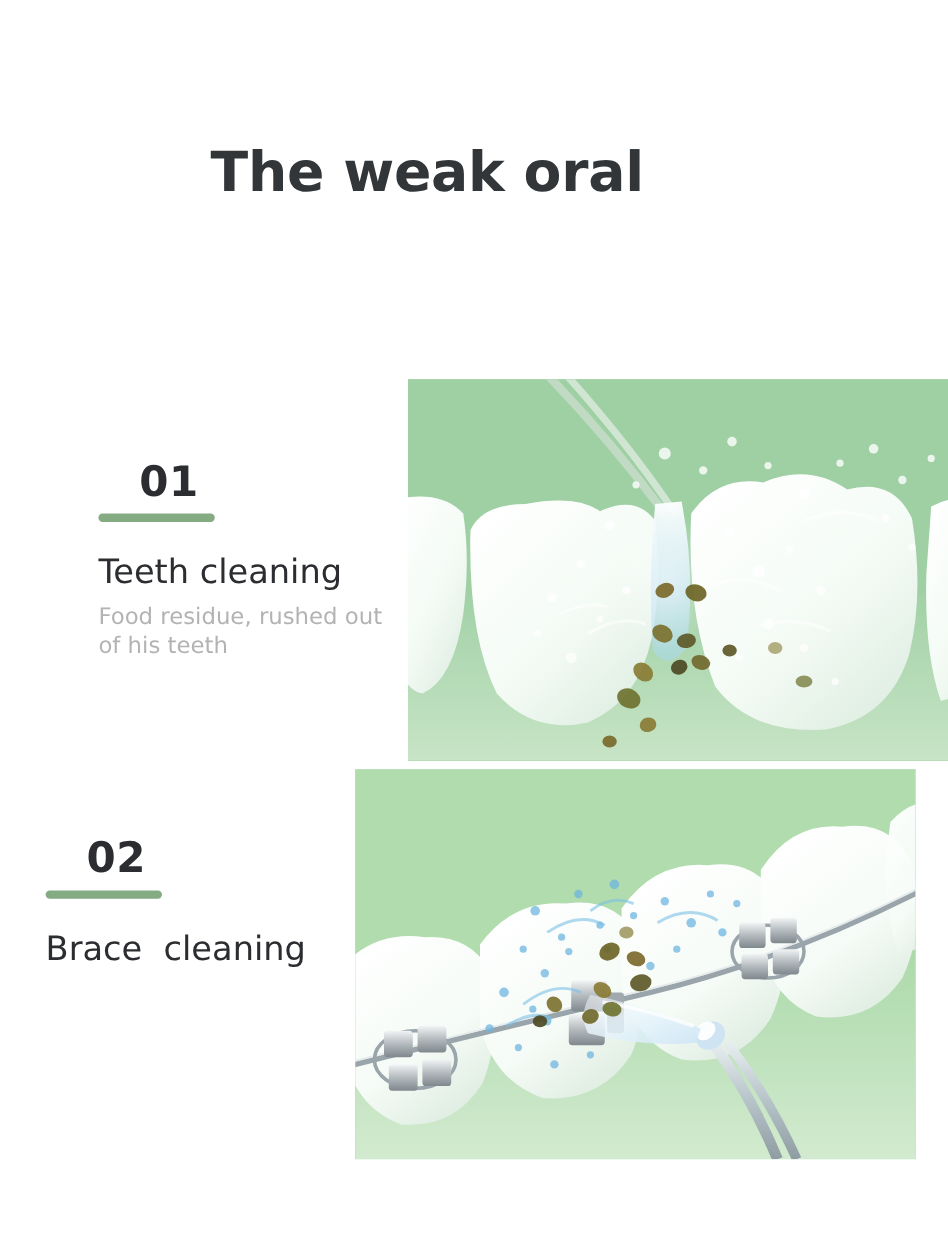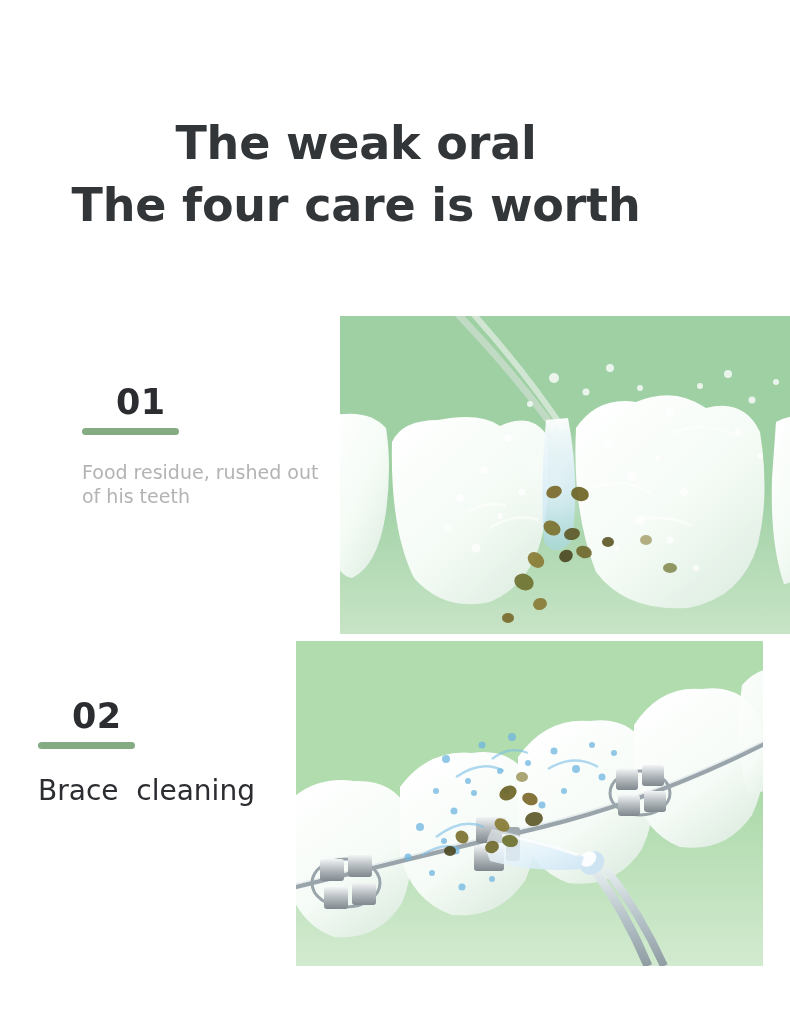--- a/index.html
+++ b/index.html
@@ -106,28 +106,28 @@
     height: 325px;
     background: #b0dcae;
   }
   .feature-figure svg { display: block; width: 100%; height: 100%; }
 </style>
 </head>
 <body>
 
 <div class="page-heading">
   <span class="hline">The weak oral</span>
-  <span class="hline">The four care is worth</span>
 </div>
 
 <div class="feature-row row-1">
 
   <div class="feature-text">
     <div class="feature-number">01</div>
     <div class="feature-rule"></div>
+    <div class="feature-title">Teeth cleaning</div>
     <div class="feature-desc">Food residue, rushed out of his teeth</div>
   </div>
 
   <div class="feature-figure">
     <svg viewBox="0 0 467 318" preserveAspectRatio="none">
       <defs>
         <linearGradient id="gumG1" x1="0" y1="0" x2="0" y2="1">
           <stop offset="0%" stop-color="#9fd0a4"></stop>
           <stop offset="100%" stop-color="#cfe8cc"></stop>
         </linearGradient>

